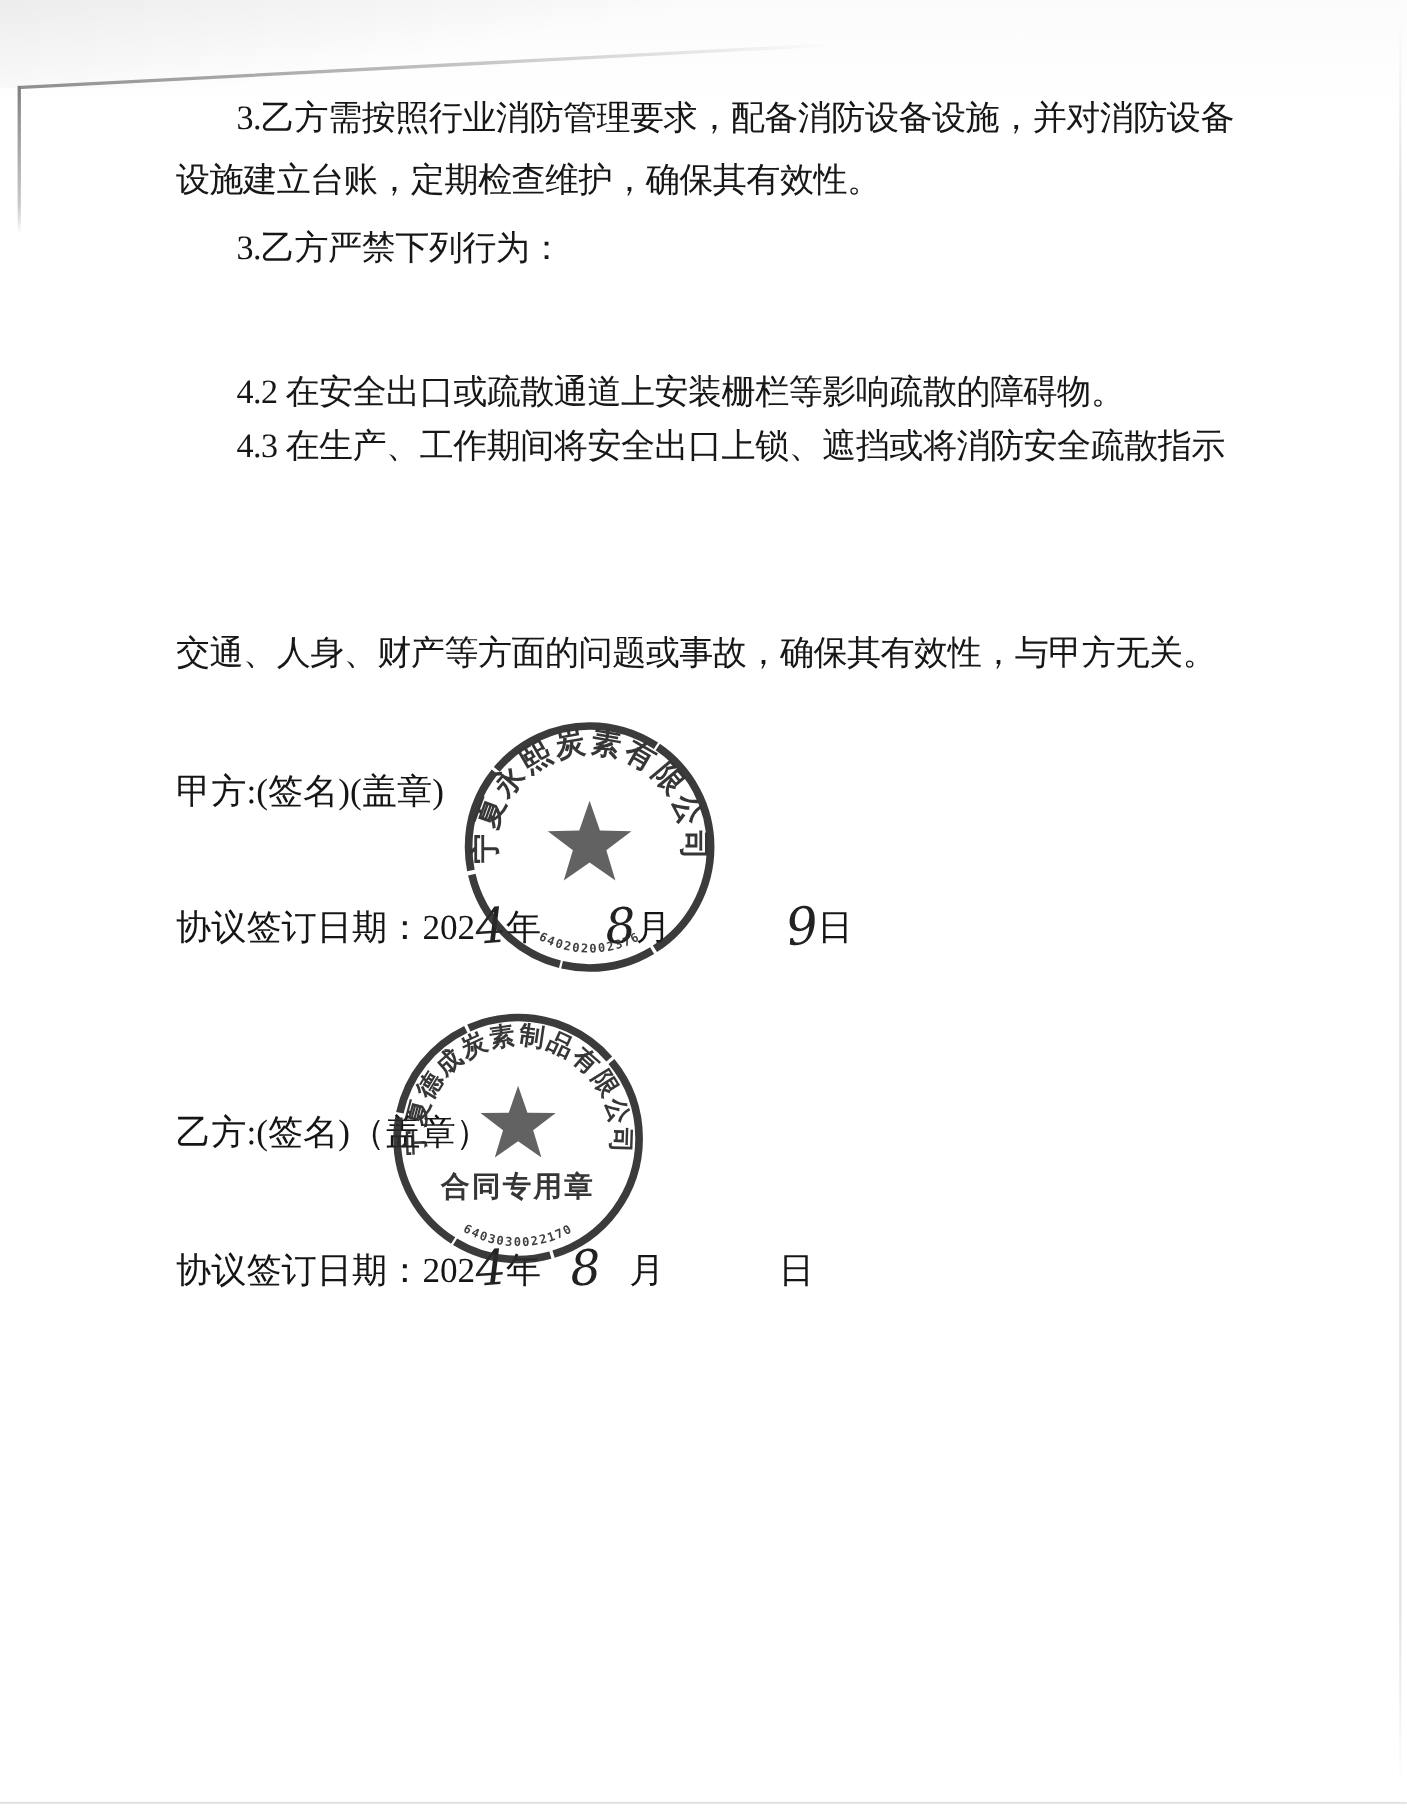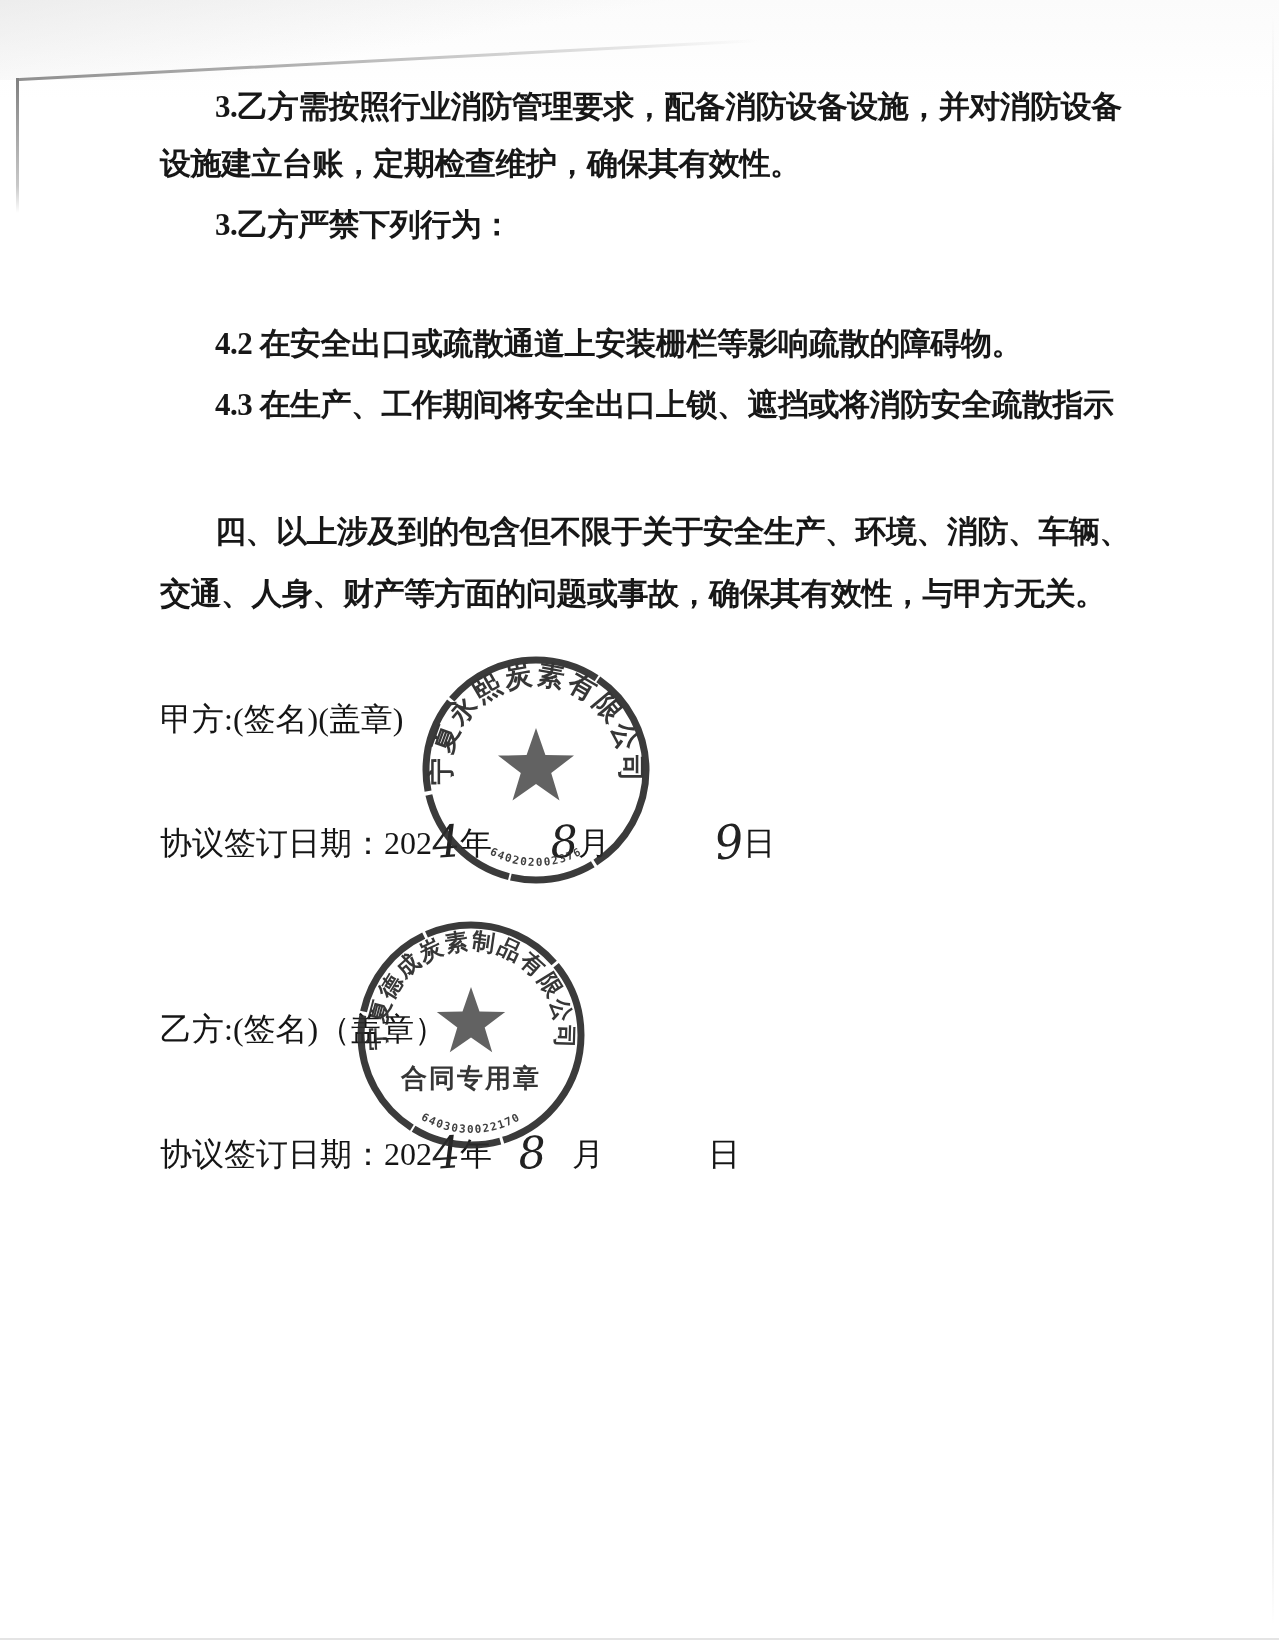--- a/index.html
+++ b/index.html
@@ -32,21 +32,21 @@
   .edge-right-line{
     position:absolute;right:5px;top:15px;width:2px;height:1610px;
     background:linear-gradient(to bottom,rgba(220,220,220,.0),#e2e2e2 10%,#e2e2e2 90%,rgba(255,255,255,0));
   }
   .edge-bottom-line{
     position:absolute;left:0;bottom:8px;width:100%;height:2px;background:#e4e4e4;
   }
   
   .tline{
     position:absolute;left:160px;height:42px;white-space:nowrap;
-    font-size:31px;letter-spacing:-0.5px;font-weight:700;color:#171717;
+    font-size:31px;letter-spacing:-0.5px;font-weight:400;color:#171717;
   }
   .tline.indent{left:215px;}
   
   .sigline{
     position:absolute;left:160px;white-space:nowrap;
     font-size:32px;font-weight:500;color:#151515;
   }
   .hw{
     display:inline-block;font-family:"DejaVu Serif",serif;font-style:italic;
     font-weight:500;font-size:44px;line-height:30px;color:#222;
@@ -70,23 +70,22 @@
 
   <div class="edge-corner-shade"></div>
   <div class="edge-top-line"></div>
   <div class="edge-left-line"></div>
   <div class="edge-right-line"></div>
   <div class="edge-bottom-line"></div>
 
   <div class="tline indent" style="top:86px">3.乙方需按照行业消防管理要求，配备消防设备设施，并对消防设备</div>
   <div class="tline" style="top:143px">设施建立台账，定期检查维护，确保其有效性。</div>
   <div class="tline indent" style="top:204px">3.乙方严禁下列行为：</div>
-  <div class="tline indent" style="top:323px">4.2 在安全出口或疏散通道上安装栅栏等影响疏散的障碍物。</div>
+  <div class="tline indent" style="top:335px">4.2 在安全出口或疏散通道上安装栅栏等影响疏散的障碍物。</div>
   <div class="tline indent" style="top:384px">4.3 在生产、工作期间将安全出口上锁、遮挡或将消防安全疏散指示</div>
-  <div class="tline indent" style="top:511px">四、以上涉及到的包含但不限于关于安全生产、环境、消防、车辆、</div>
   <div class="tline" style="top:573px">交通、人身、财产等方面的问题或事故，确保其有效性，与甲方无关。</div>
 
   <div class="sigline" style="top:698px">甲方:(签名)(盖章)</div>
 
   <div class="sigline" style="top:822px">
     <span>协议签订日期：202</span><span class="hw">4</span><span>年</span><span class="gap-m"></span><span class="hw">8</span><span>月</span><span class="gap-l"></span><span class="hw day">9</span><span>日</span>
   </div>
 
   <div class="stamp" style="left:416px;top:650px">
     <svg viewBox="0 0 240 240" xmlns="http://www.w3.org/2000/svg">

